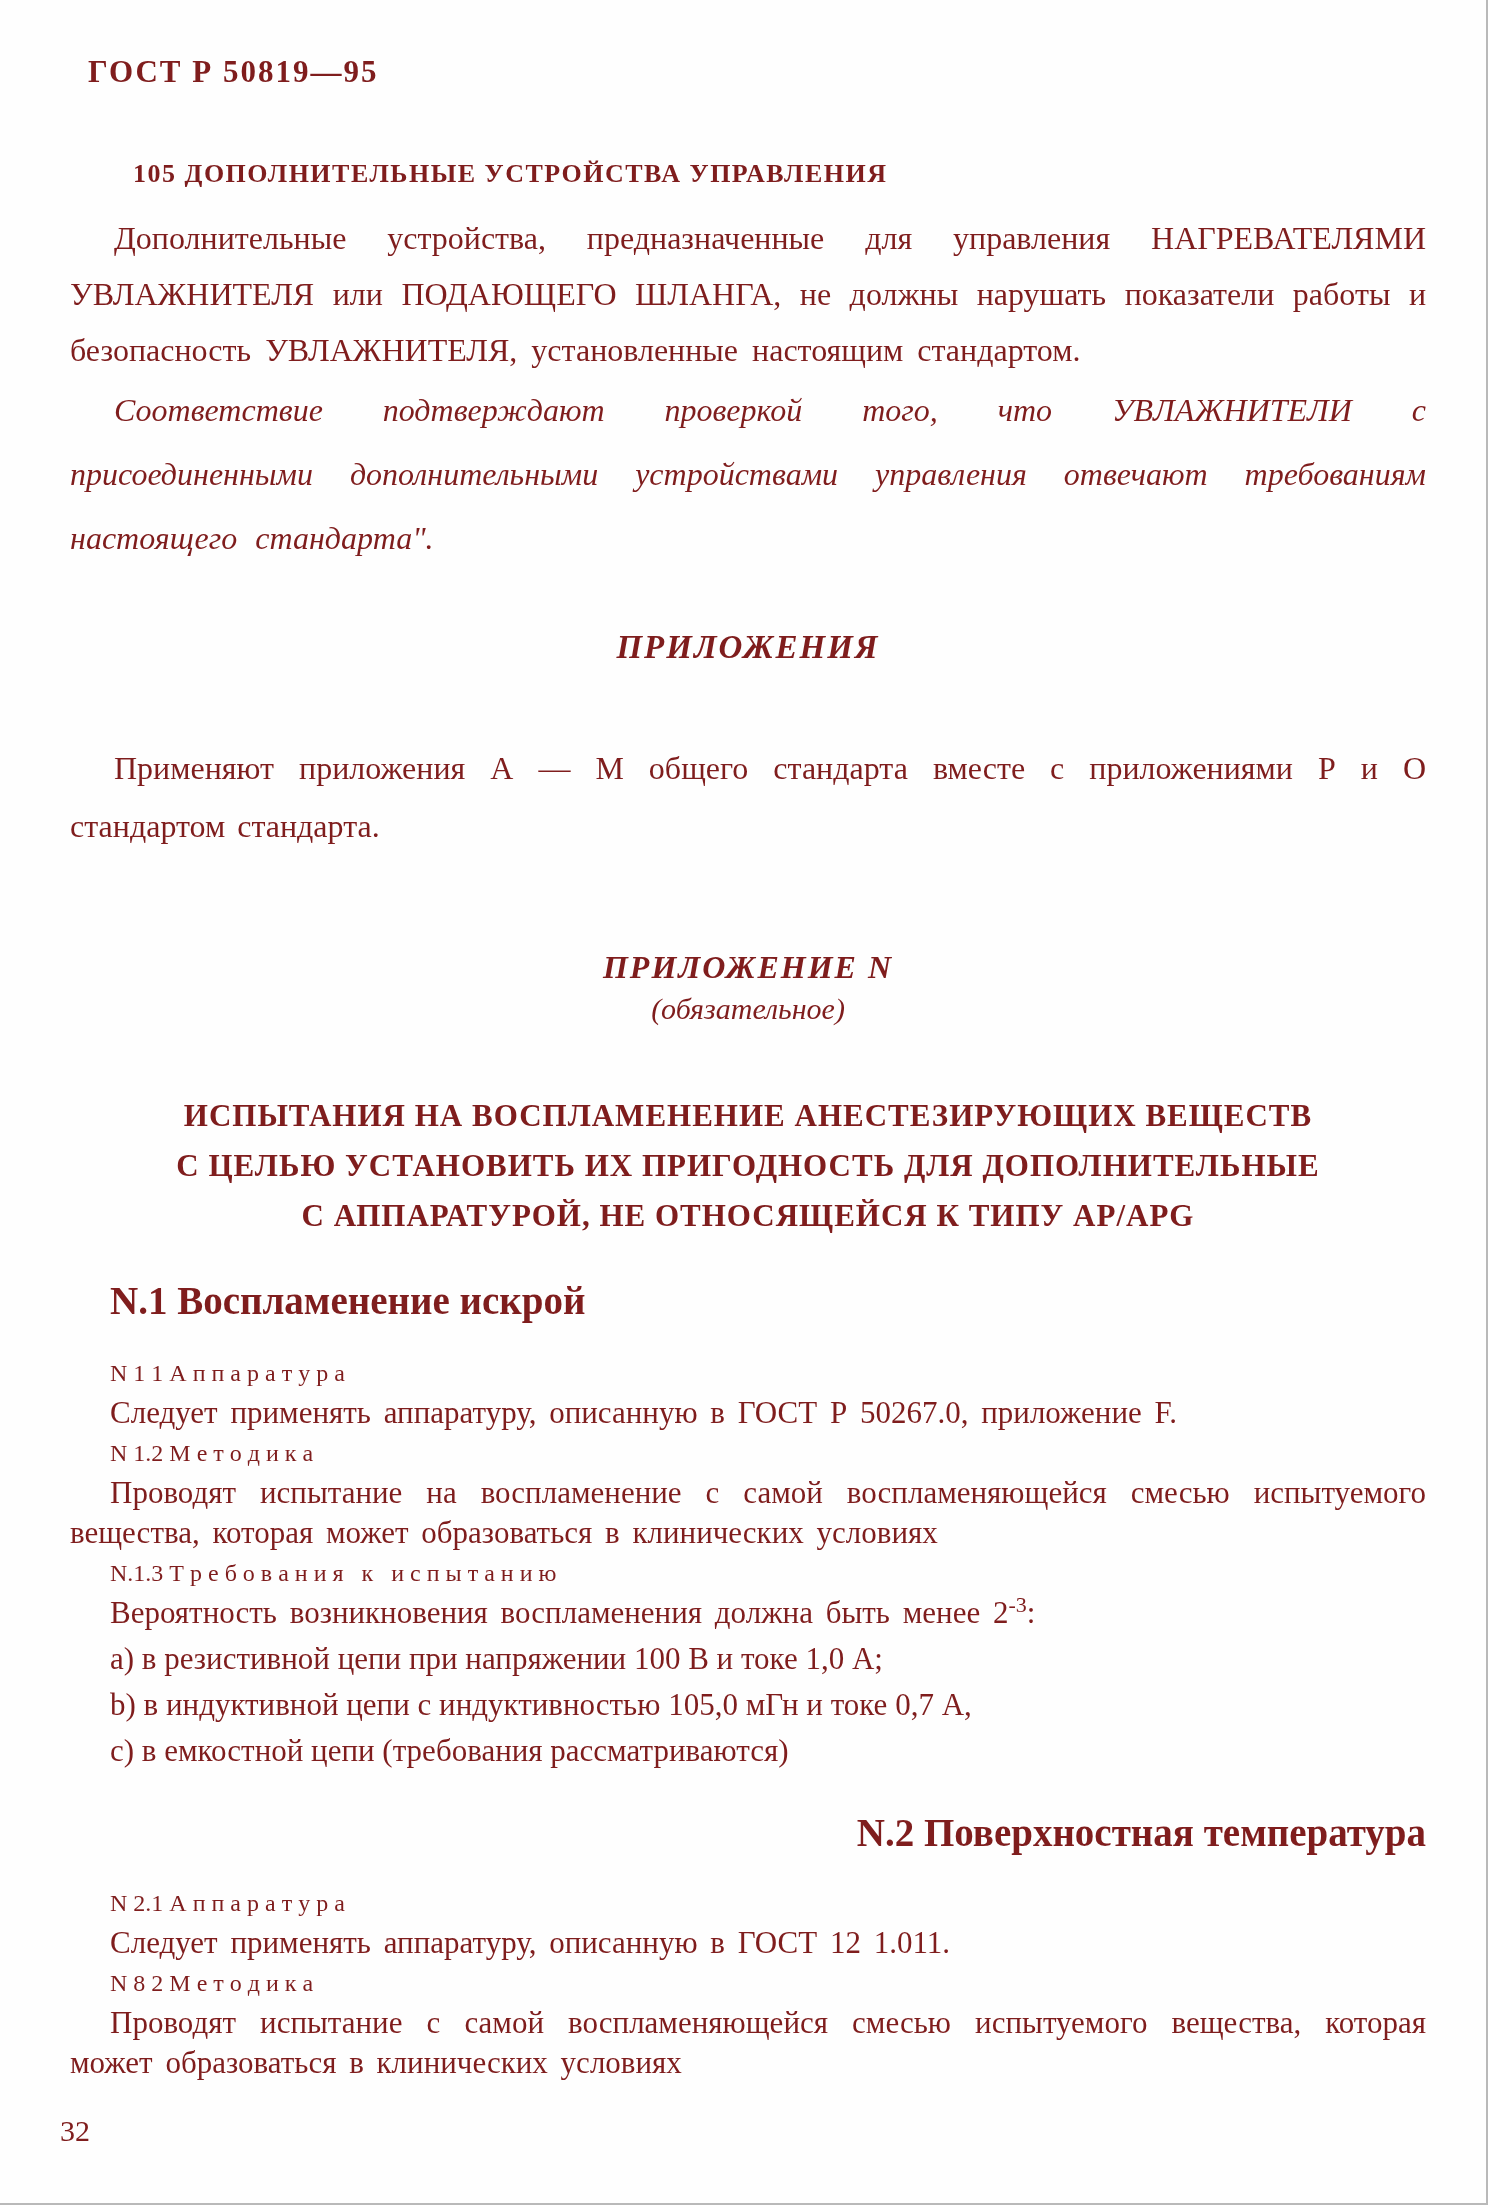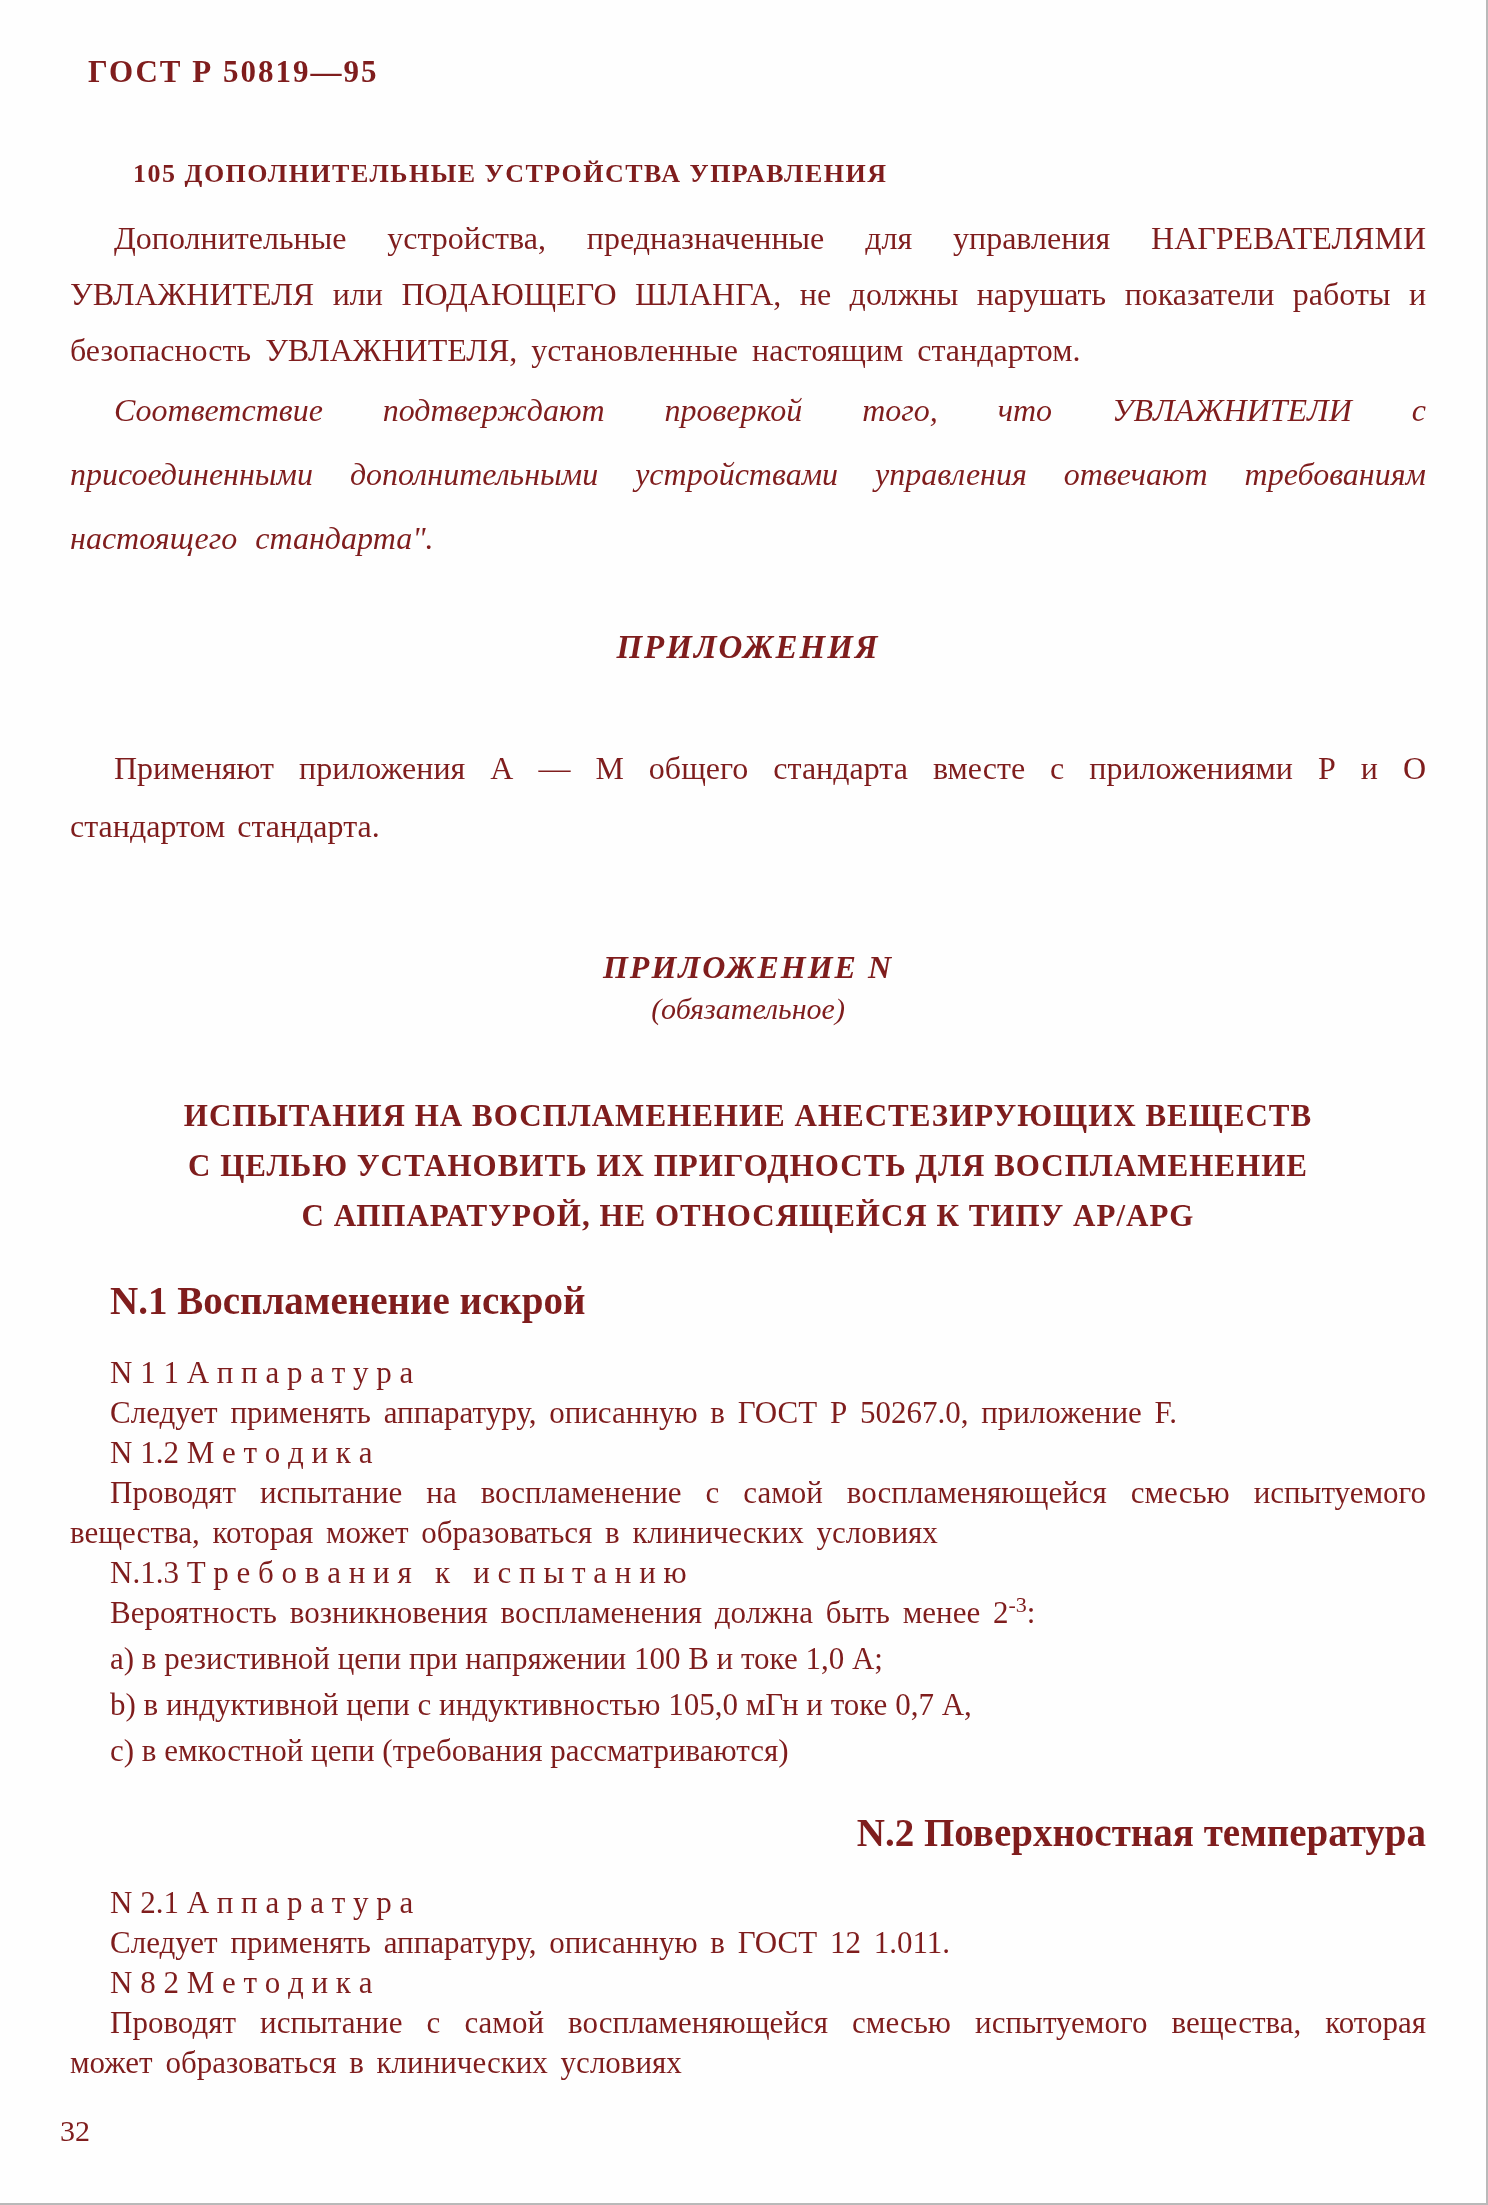--- a/index.html
+++ b/index.html
@@ -92,21 +92,21 @@
     line-height: 50px;
   }
   .sub-heading {
     font-weight: bold;
     font-size: 39px;
     margin: 40px 0 0 40px;
     line-height: 40px;
   }
   .n2-heading { margin-top: 42px; text-align: right; }
   .clause-label {
-    font-size: 31px;
+    font-size: 24px;
     line-height: 40px;
     margin-left: 40px;
     white-space: pre-wrap;
   }
   .first-label { margin-top: 32px; }
   .n2-first-label { margin-top: 30px; }
   .clause-text {
     font-size: 31px;
     line-height: 40px;
     text-align: justify;
@@ -144,21 +144,21 @@
 
   <div class="center-head">ПРИЛОЖЕНИЯ</div>
 
   <p class="appendices-par">Применяют приложения А — М общего стандарта вместе с приложениями Р и О стандартом стандарта.</p>
 
   <div class="appendix-title">ПРИЛОЖЕНИЕ N</div>
   <div class="appendix-subtitle">(обязательное)</div>
 
   <div class="main-heading">
     <div>ИСПЫТАНИЯ НА ВОСПЛАМЕНЕНИЕ АНЕСТЕЗИРУЮЩИХ ВЕЩЕСТВ</div>
-    <div>С ЦЕЛЬЮ УСТАНОВИТЬ ИХ ПРИГОДНОСТЬ ДЛЯ ВОСПЛАМЕНЕНИЕ</div>
+    <div>С ЦЕЛЬЮ УСТАНОВИТЬ ИХ ПРИГОДНОСТЬ ДЛЯ ДОПОЛНИТЕЛЬНЫЕ</div>
     <div>С АППАРАТУРОЙ, НЕ ОТНОСЯЩЕЙСЯ К ТИПУ AP/APG</div>
   </div>
 
   <div class="sub-heading">N.1 Воспламенение искрой</div>
 
   <p class="clause-label first-label">N 1 1 А п п а р а т у р а</p>
   <p class="clause-text">Следует применять аппаратуру, описанную в ГОСТ Р 50267.0, приложение F.</p>
 
   <p class="clause-label">N 1.2 М е т о д и к а</p>
   <p class="clause-text">Проводят испытание на воспламенение с самой воспламеняющейся смесью испытуемого вещества, которая может образоваться в клинических условиях</p>

